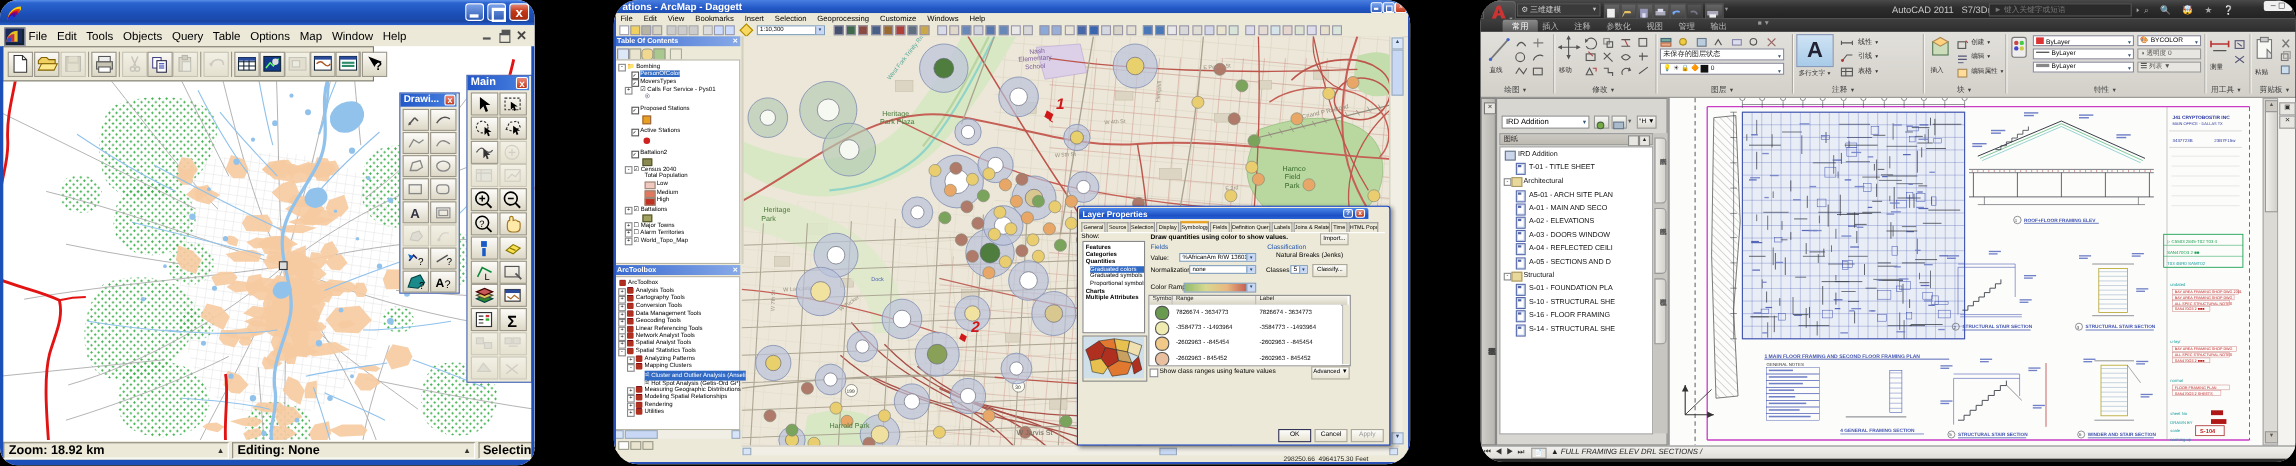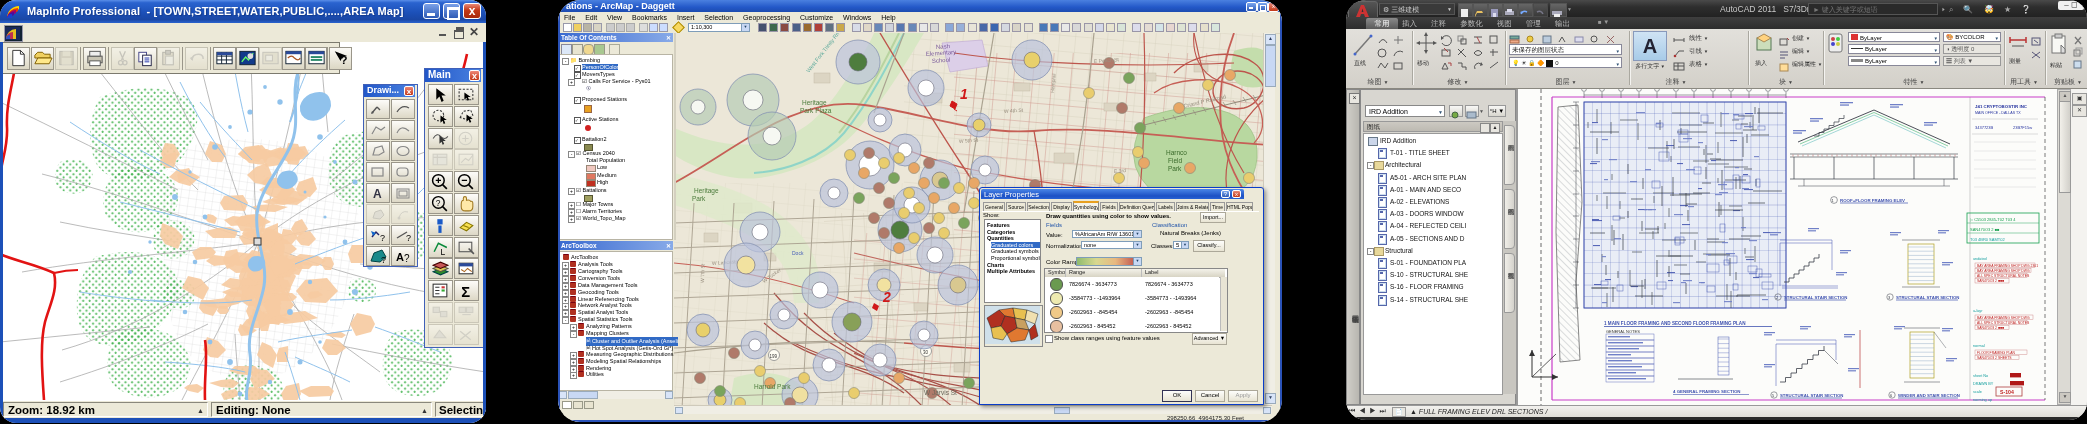--- a/index.html
+++ b/index.html
@@ -23,22 +23,20 @@
       background:linear-gradient(180deg,#5a8ee8 0%,#2a63cf 12%,#1c50b8 55%,#1a47a5 85%,#2a63cf 100%);"></div>
     <div class="abs" style="left:5px;top:3px;width:18px;height:17px;">
       <svg width="18" height="17">
         <path d="M2,15 A 12 12 0 0 1 14,3 L14,6 L2,15 Z" fill="#ffd400"></path>
         <path d="M2,15 A 11 11 0 0 1 13,5 L13,8 Z" fill="#e83a00"></path>
         <path d="M2,15 A 9 9 0 0 1 11,7 L11,10 Z" fill="#a0006a"></path>
         <path d="M2,15 A 7 7 0 0 1 9,9 L9,12 Z" fill="#4a0d9e"></path>
         <path d="M2,15 A 5 5 0 0 1 7,11 L7,15 Z" fill="#1a3fd0"></path>
       </svg>
     </div>
-    <div class="abs" style="left:27px;top:5px;width:392px;font-size:11px;font-weight:bold;color:#fff;
-      white-space:nowrap;overflow:hidden;text-shadow:1px 1px 1px #143a8a;letter-spacing:0.1px;">MapInfo Professional&nbsp; - [TOWN,STREET,WATER,PUBLIC,....,AREA Map]</div>
     <div class="abs" style="left:423px;top:3px;width:17px;height:16px;border-radius:3px;border:1px solid #fff;
       background:linear-gradient(180deg,#7ba1e8,#2f5bb5);box-sizing:border-box;">
       <div class="abs" style="left:3px;top:9px;width:8px;height:3px;background:#fff;"></div>
       </div>
     <div class="abs" style="left:443px;top:3px;width:17px;height:16px;border-radius:3px;border:1px solid #fff;
       background:linear-gradient(180deg,#7ba1e8,#2f5bb5);box-sizing:border-box;">
       <div class="abs" style="left:3px;top:3px;width:9px;height:8px;border:2px solid #fff;border-top-width:3px;"></div>
       </div>
     <div class="abs" style="left:463px;top:3px;width:18px;height:16px;border-radius:3px;border:1px solid #fff;
       background:linear-gradient(180deg,#e88876,#c33817 45%,#a82a0c);box-sizing:border-box;
@@ -46,20 +44,21 @@
 
     <div class="abs xp-face" style="left:0;top:23px;width:486px;height:19px;border-bottom:1px solid #d8d4c2;"></div>
     <div class="abs" style="left:4px;top:25px;width:17px;height:15px;background:#123;border:1px solid #99a;">
        <svg width="15" height="13">
           <rect width="15" height="13" fill="#1a2a5a"></rect>
           <path d="M1,12 A10 10 0 0 1 11,2 L11,12 Z" fill="#e8c020"></path>
           <path d="M1,12 A7 7 0 0 1 8,5 L8,12 Z" fill="#c03050"></path>
           <path d="M1,12 A4 4 0 0 1 5,8 L5,12 Z" fill="#3050c0"></path>
         </svg>
     </div>
+    <div class="abs" style="left:26px;top:27px;font-size:10.5px;color:#000;white-space:nowrap;word-spacing:1.5px;">File&nbsp; Edit&nbsp; Tools&nbsp; Objects&nbsp; Query&nbsp; Table&nbsp; Options&nbsp; Map&nbsp; Window&nbsp; Help</div>
     <div class="abs" style="left:437px;top:26px;width:13px;height:12px;">
         <div class="abs" style="left:2px;top:8px;width:7px;height:2px;background:#555;"></div>
       </div>
     <div class="abs" style="left:453px;top:26px;width:13px;height:12px;">
         <div class="abs" style="left:1px;top:4px;width:8px;height:6px;border:1px solid #555;border-top-width:2px;background:#ece9d8;"></div>
         <div class="abs" style="left:3px;top:1px;width:8px;height:3px;background:#555;"></div>
       </div>
     <div class="abs" style="left:469px;top:25px;font-size:12px;font-weight:bold;color:#444;">✕</div>
 
     <div class="abs" style="left:0;top:42px;width:486px;height:358px;background:#fff;">
@@ -1112,21 +1111,21 @@
     </div>
 
     <div class="abs xp-face" style="left:0;top:414px;width:724px;height:8px;font-size:6px;color:#222;">
       <span class="abs" style="right:38px;top:1px;">298250.66&nbsp; 4964175.30 Feet</span>
     </div>
     <div class="abs" style="left:0;top:12px;width:2px;height:410px;background:#2a52b8;"></div>
     <div class="abs" style="left:722px;top:12px;width:2px;height:410px;background:#2a52b8;"></div>
     <div class="abs" style="left:0;top:420px;width:724px;height:2px;background:#2a52b8;"></div>
 
     <div class="abs" style="left:421px;top:187px;width:283px;height:216px;background:#ece9d8;border:1px solid #0a3cc8;border-radius:3px 3px 0 0;box-shadow:2px 2px 4px rgba(0,0,0,0.4);">
-      <div class="abs" style="left:1px;top:1px;width:263px;height:10px;border-radius:2px 2px 0 0;background:linear-gradient(180deg,#4a86e8,#1c50c4 70%,#2862d4);color:#fff;font-size:7.5px;font-weight:normal;padding:1px 0 0 3px;box-sizing:border-box;">Layer Properties
+      <div class="abs" style="left:1px;top:1px;width:263px;height:10px;border-radius:2px 2px 0 0;background:linear-gradient(180deg,#4a86e8,#1c50c4 70%,#2862d4);color:#fff;font-size:7.5px;font-weight:bold;padding:1px 0 0 3px;box-sizing:border-box;">Layer Properties
         <span style="position:absolute;right:14px;top:1px;width:9px;height:8px;background:linear-gradient(180deg,#7aa6f0,#2f5bb5);border-radius:2px;border:1px solid #fff;color:#fff;font-size:6px;line-height:7px;text-align:center;box-sizing:border-box;">?</span>
         <span style="position:absolute;right:3px;top:1px;width:9px;height:8px;background:linear-gradient(180deg,#e88876,#c33817);border-radius:2px;border:1px solid #fff;color:#fff;font-size:6px;line-height:7px;text-align:center;box-sizing:border-box;">x</span>
       </div>
       <div class="abs" style="left:3px;top:14px;width:22px;height:9px;background:#ece9d8;border:1px solid #999;border-bottom:none;font-size:5px;text-align:center;line-height:8px;white-space:nowrap;overflow:hidden;box-sizing:border-box;">General</div>
 <div class="abs" style="left:26px;top:14px;width:20px;height:9px;background:#ece9d8;border:1px solid #999;border-bottom:none;font-size:5px;text-align:center;line-height:8px;white-space:nowrap;overflow:hidden;box-sizing:border-box;">Source</div>
 <div class="abs" style="left:47px;top:14px;width:23px;height:9px;background:#ece9d8;border:1px solid #999;border-bottom:none;font-size:5px;text-align:center;line-height:8px;white-space:nowrap;overflow:hidden;box-sizing:border-box;">Selection</div>
 <div class="abs" style="left:71px;top:14px;width:21px;height:9px;background:#ece9d8;border:1px solid #999;border-bottom:none;font-size:5px;text-align:center;line-height:8px;white-space:nowrap;overflow:hidden;box-sizing:border-box;">Display</div>
 <div class="abs" style="left:93px;top:13px;width:26px;height:10px;background:#f4f2e8;border:1px solid #888;border-bottom:none;border-top:2px solid #e8a020;font-size:5px;text-align:center;line-height:8px;z-index:3;white-space:nowrap;overflow:hidden;box-sizing:border-box;">Symbology</div>
 <div class="abs" style="left:120px;top:14px;width:18px;height:9px;background:#ece9d8;border:1px solid #999;border-bottom:none;font-size:5px;text-align:center;line-height:8px;white-space:nowrap;overflow:hidden;box-sizing:border-box;">Fields</div>
 <div class="abs" style="left:139px;top:14px;width:36px;height:9px;background:#ece9d8;border:1px solid #999;border-bottom:none;font-size:5px;text-align:center;line-height:8px;white-space:nowrap;overflow:hidden;box-sizing:border-box;">Definition Query</div>

